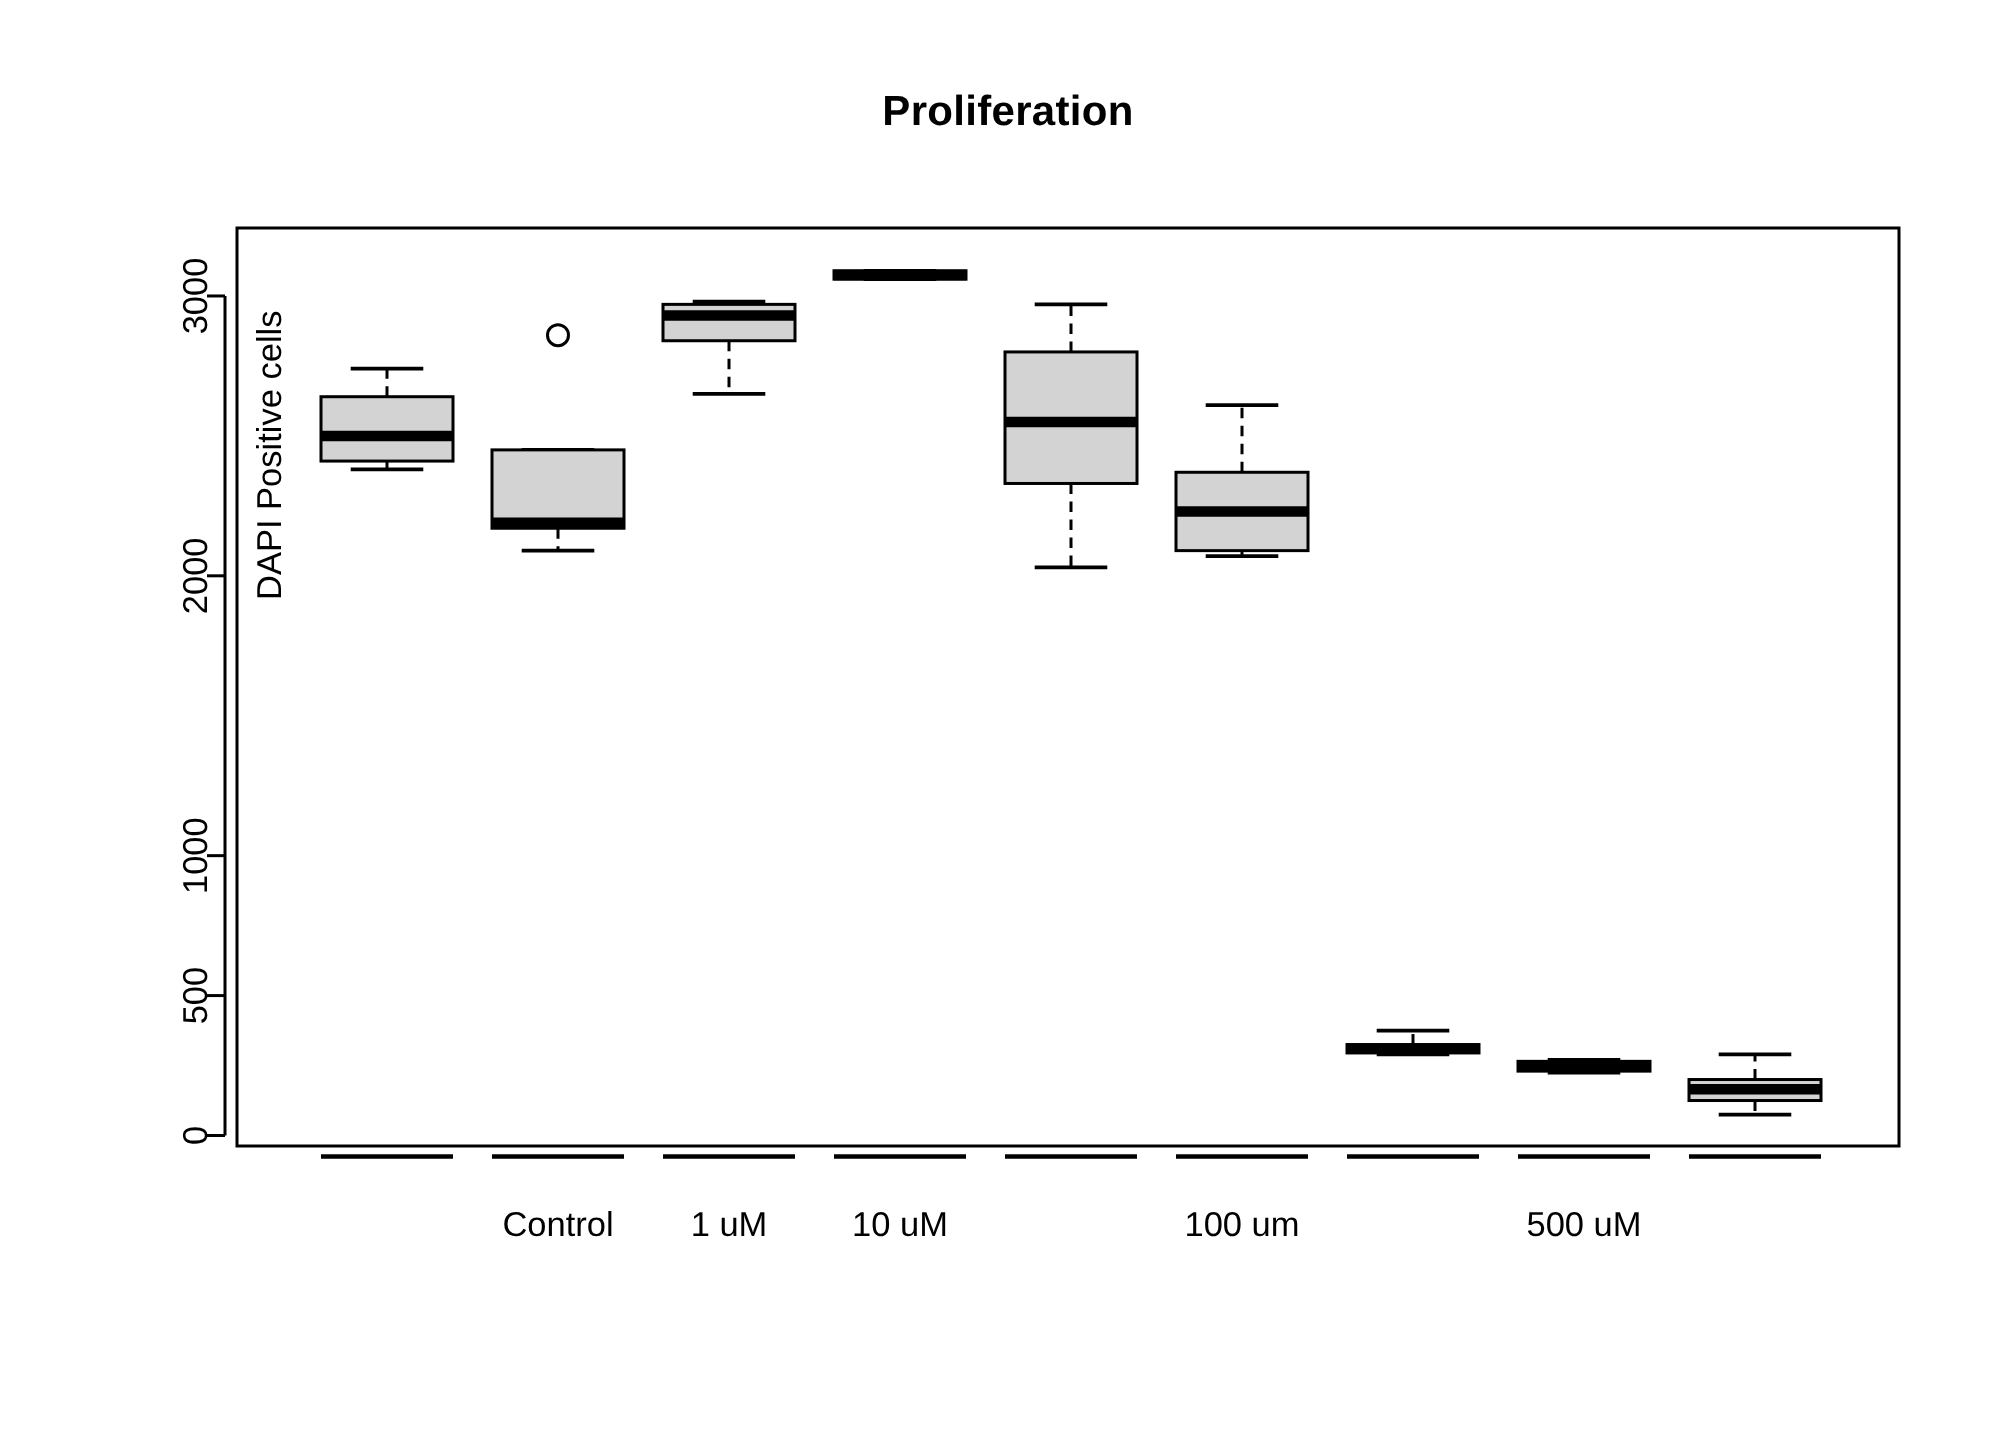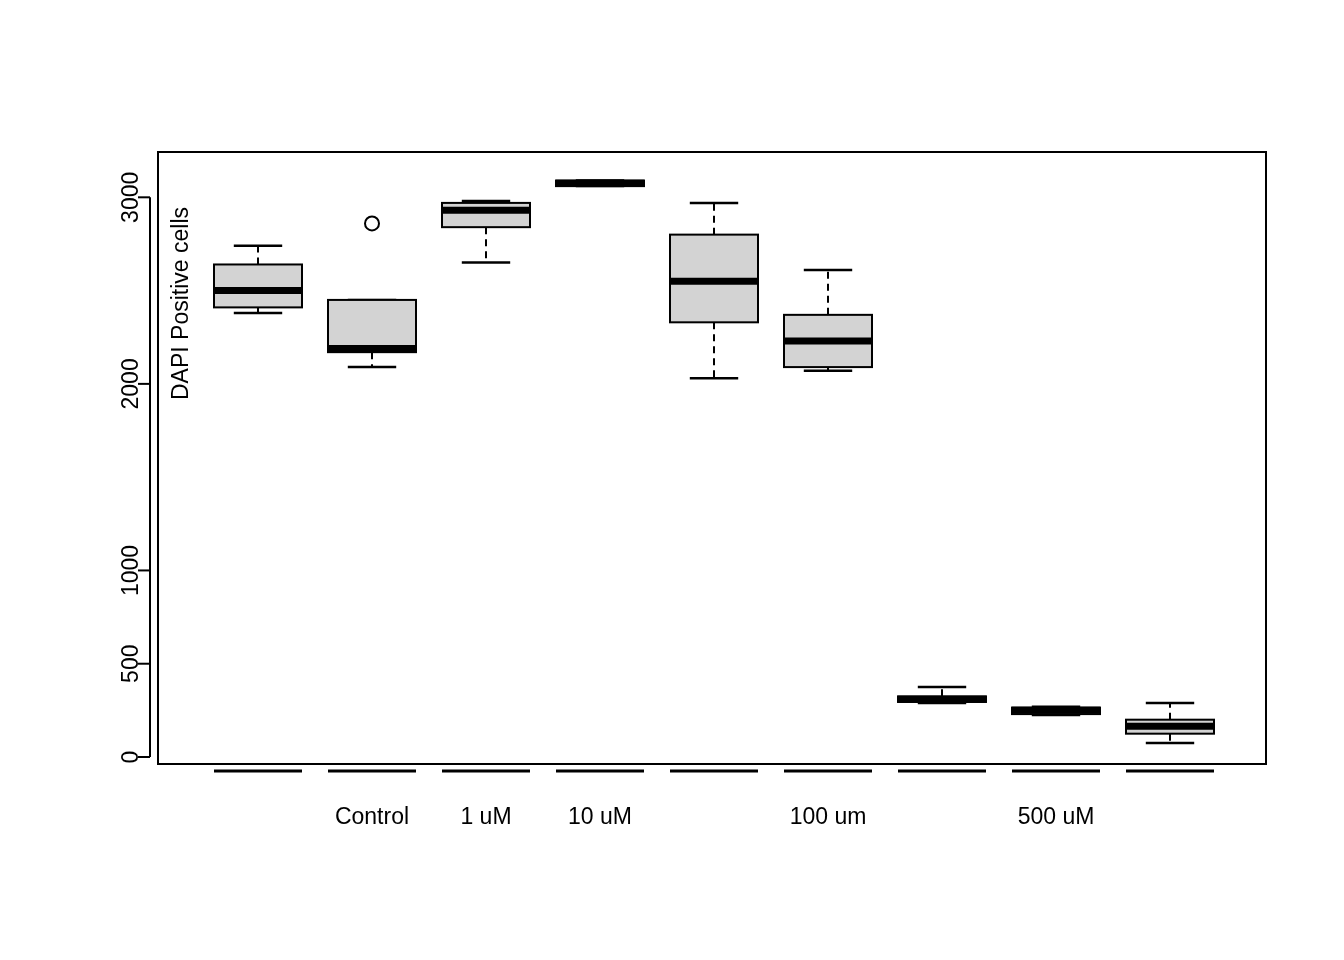--- a/index.html
+++ b/index.html
@@ -54,20 +54,21 @@
     font-family: "Liberation Sans", sans-serif;
     font-size: 23px;
     fill: #000000;
   }
 </style>
 </head>
 <body>
 
 <div id="plot-root">
 
+  <div id="chart-title">Proliferation</div>
 
   <div id="y-axis-label">DAPI Positive cells</div>
 
   <svg id="plot-svg" width="1344" height="960">
 
     <rect id="panel-border" x="158" y="152" width="1108" height="612" fill="none" stroke="#000000" stroke-width="2"></rect>
 
     <g id="y-axis">
         <line x1="150" y1="757" x2="150" y2="197.3125" stroke="#000000" stroke-width="2"></line>
         <line x1="138" y1="757" x2="150" y2="757" stroke="#000000" stroke-width="2"></line>

